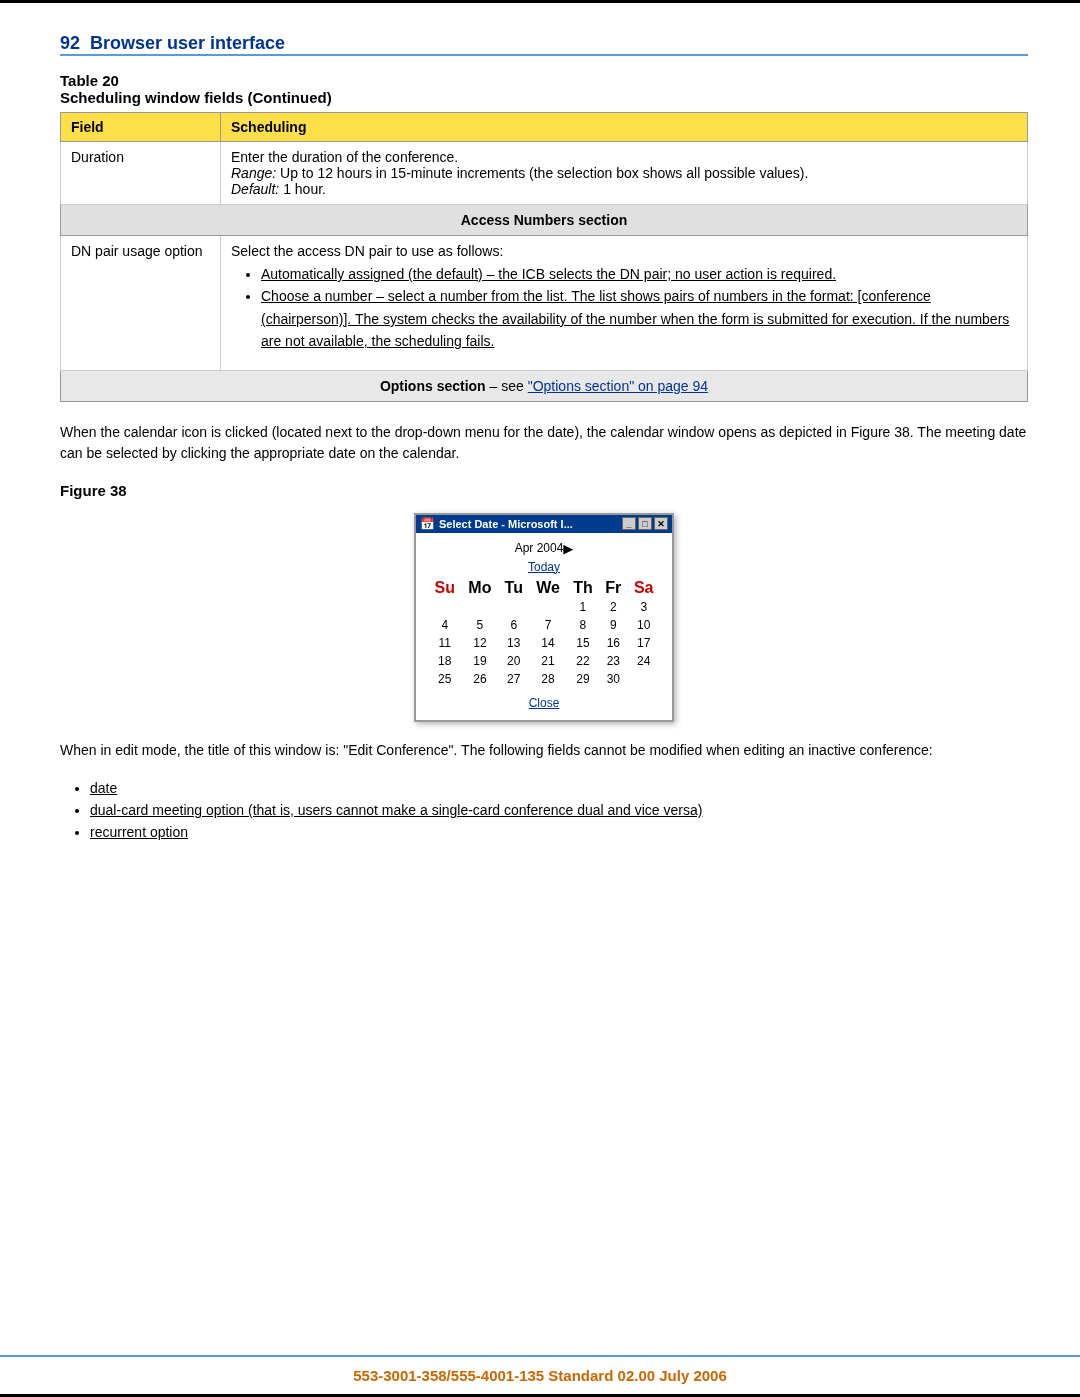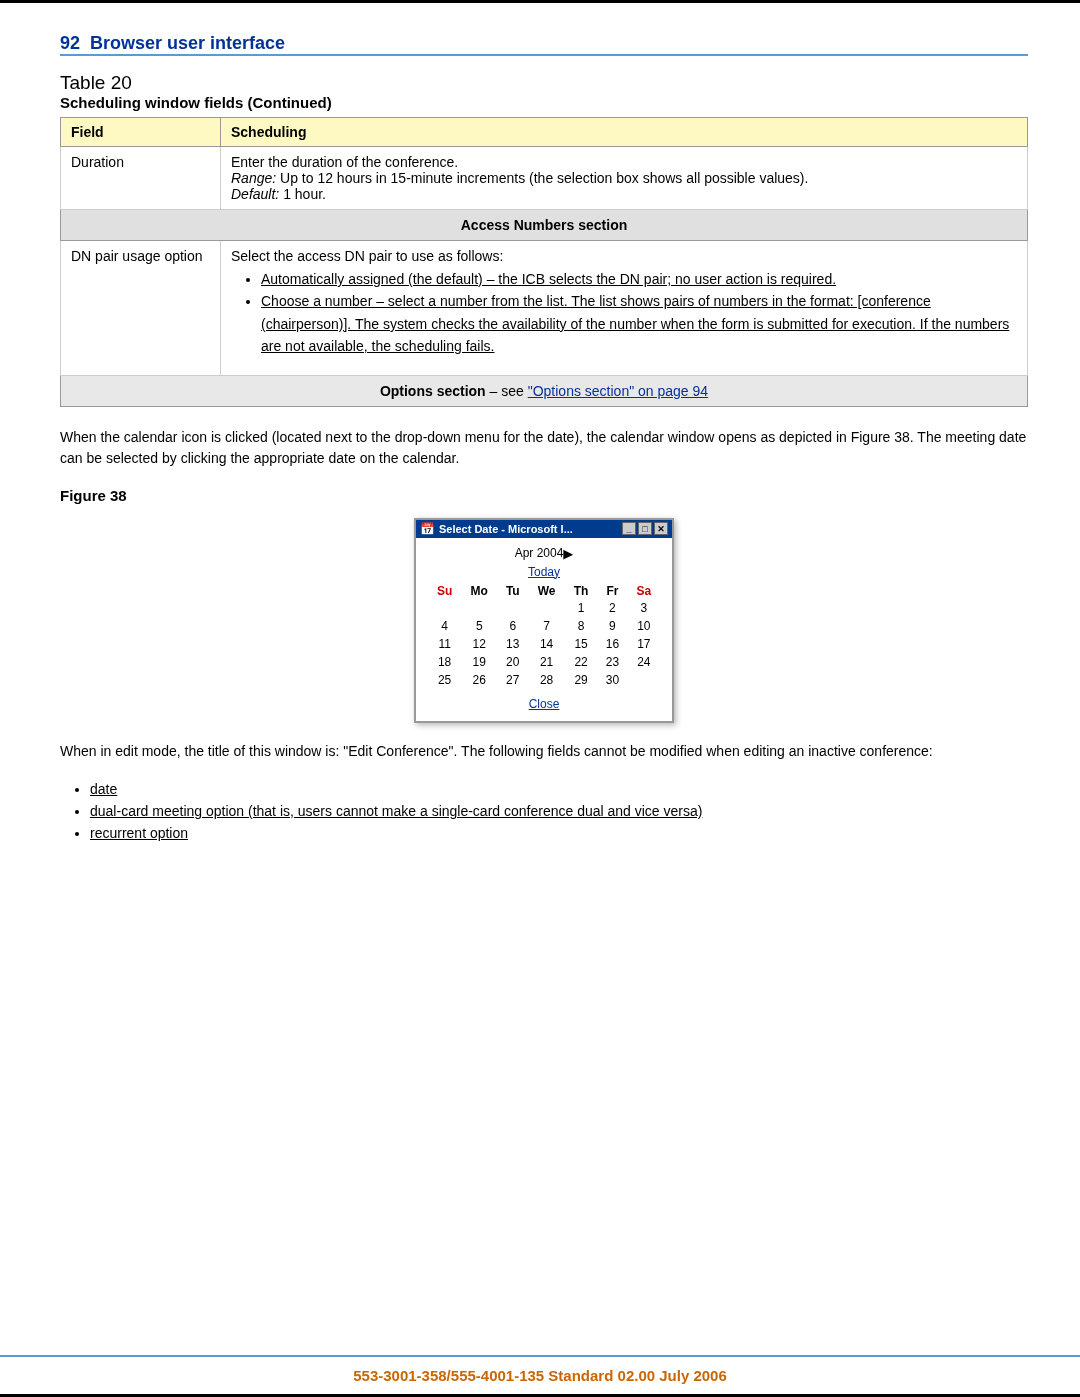--- a/index.html
+++ b/index.html
@@ -41,37 +41,37 @@
     }
     .section-title {
       font-size: 18px;
       font-weight: bold;
       color: #003399;
     }
     .table-caption {
       margin-bottom: 6px;
     }
     .table-caption .table-label {
-      font-weight: normal;
-      font-size: 19px;
+      font-weight: bold;
+      font-size: 15px;
       display: block;
     }
     .table-caption .table-name {
       font-weight: bold;
       font-size: 15px;
       display: block;
     }
     .main-table {
       width: 100%;
       border-collapse: collapse;
       border: 1px solid #999;
       margin-bottom: 20px;
     }
     .main-table th {
-      background: #fef9c3;
+      background: #fde047;
       color: #000;
       font-weight: bold;
       text-align: left;
       padding: 6px 10px;
       border: 1px solid #999;
       font-size: 14px;
     }
     .main-table td {
       padding: 7px 10px;
       border: 1px solid #ccc;
@@ -181,21 +181,21 @@
     }
     .cal-grid {
       width: 100%;
       border-collapse: collapse;
       text-align: center;
       font-size: 12px;
     }
     .cal-grid th {
       font-weight: bold;
       padding: 1px 4px;
-      font-size: 12px;
+      font-size: 16px;
     }
     .cal-grid th.su { color: #cc0000; }
     .cal-grid th.sa { color: #cc0000; }
     .cal-grid td {
       padding: 2px 4px;
       cursor: pointer;
     }
     .cal-close {
       text-align: center;
       margin-top: 8px;

